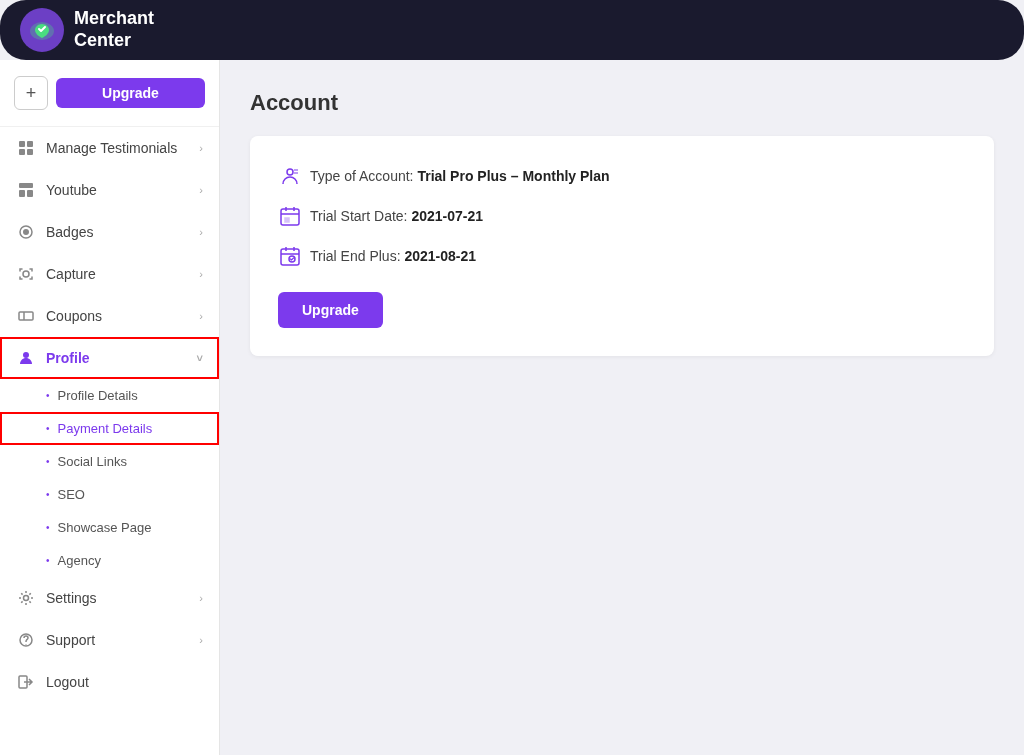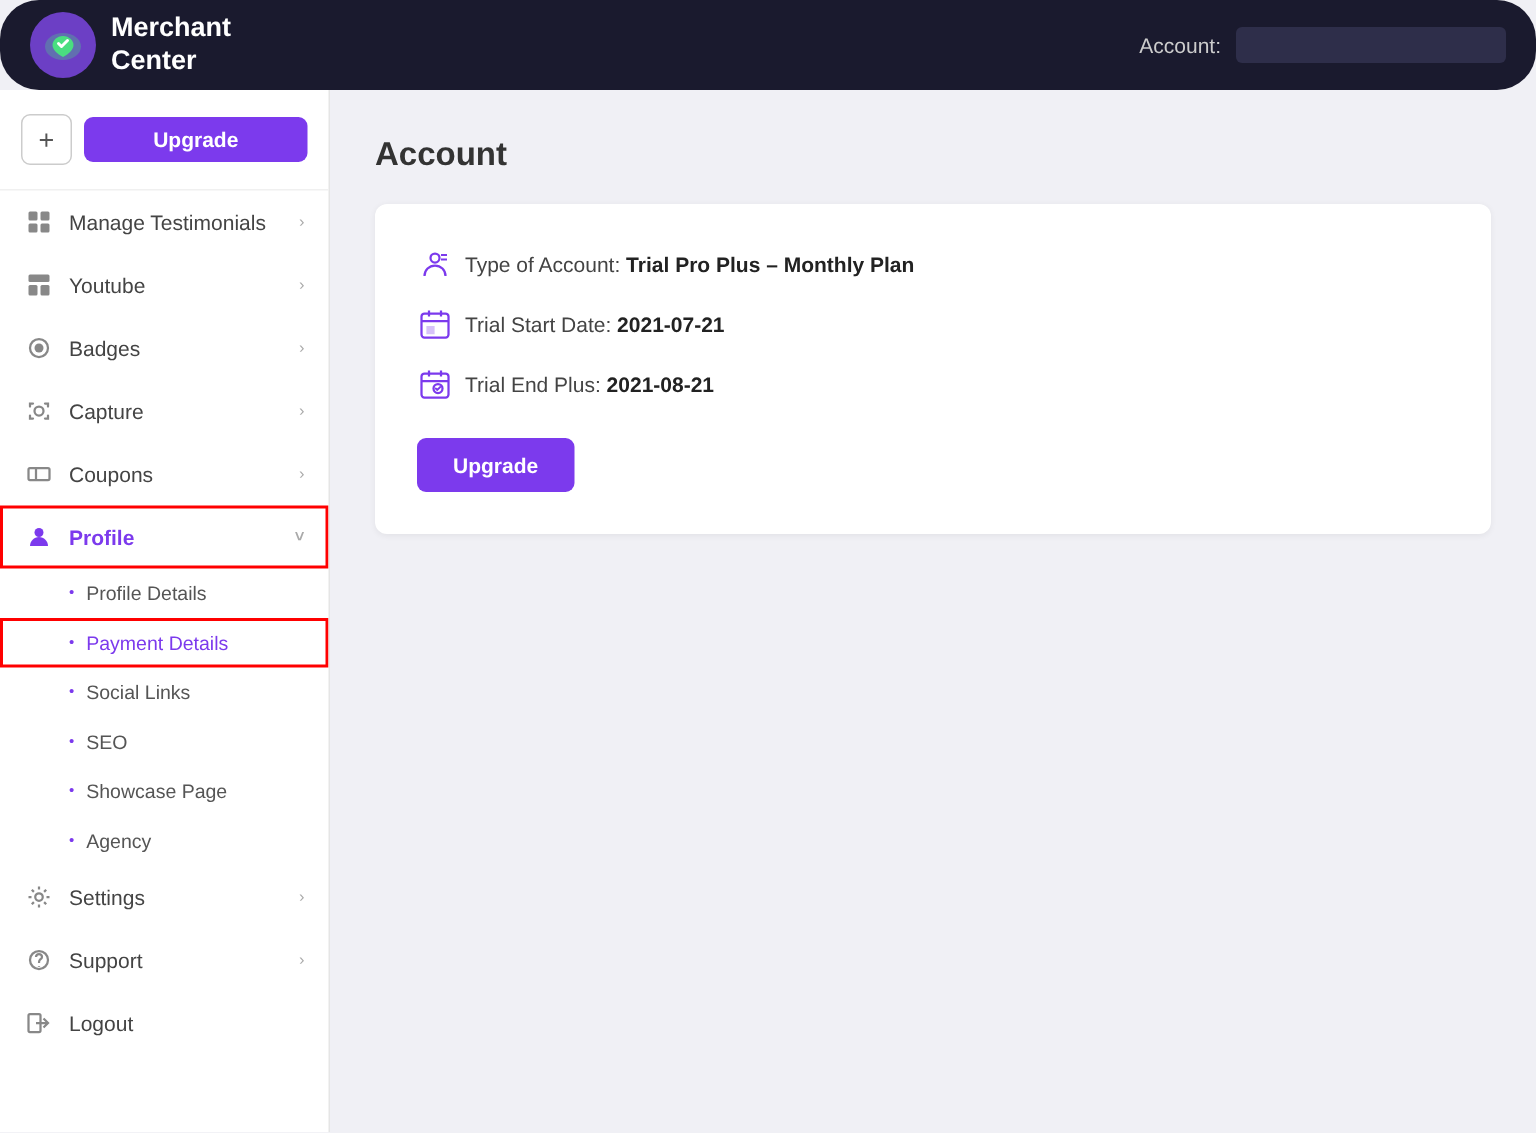--- a/index.html
+++ b/index.html
@@ -213,24 +213,20 @@
         <ellipse cx="14" cy="15" rx="12" ry="9" fill="#4ade80" opacity="0.3"></ellipse>
         <path d="M14 8 C10 8 7 11 7 14 C7 17 10 20 14 22 C18 20 21 17 21 14 C21 11 18 8 14 8Z" fill="#4ade80"></path>
         <path d="M11 13 L13 15 L17 11" stroke="white" stroke-width="2" stroke-linecap="round" stroke-linejoin="round"></path>
       </svg>
     </div>
     <div class="logo-text">
       <span>Merchant</span><br>
       <span>Center</span>
     </div>
   </div>
-  <div class="header-account">
-    <span>Account:</span>
-    <div class="account-value-bar"></div>
-  </div>
 </div>
 
 <div class="main-layout">
 
   <div class="sidebar">
     <div class="sidebar-top">
       <button class="btn-plus">+</button>
       <button class="btn-upgrade">Upgrade</button>
     </div>
 

